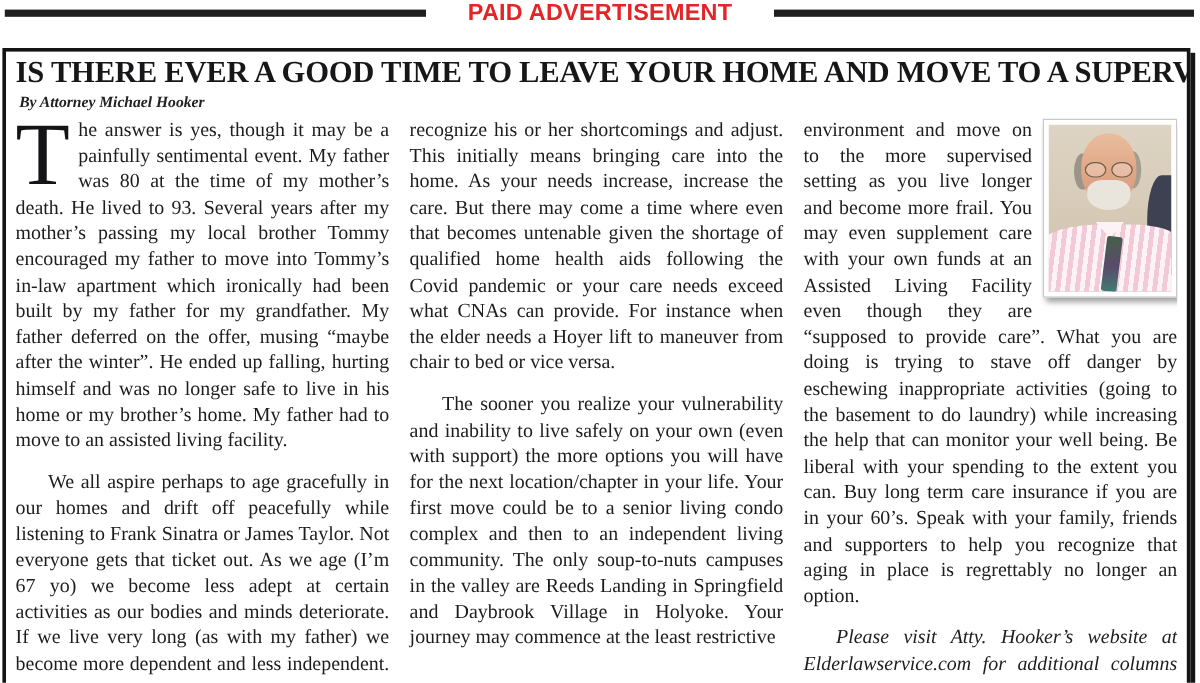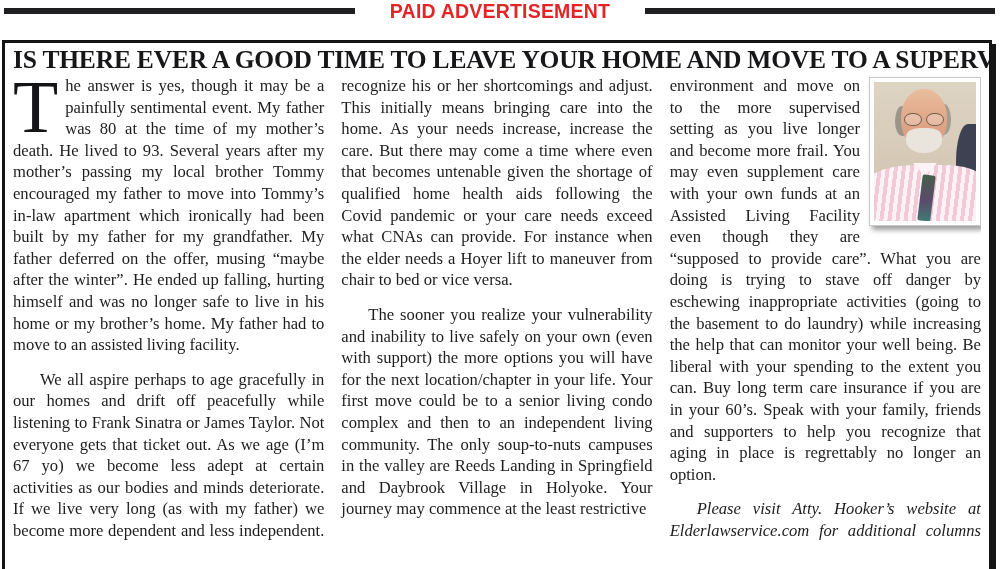--- a/index.html
+++ b/index.html
@@ -84,20 +84,21 @@
 
 <div class="banner">
   <div class="bar bar-left"></div>
   <div class="banner-label">PAID ADVERTISEMENT</div>
   <div class="bar bar-right"></div>
 </div>
 
 <div class="ad-box">
 
   <div class="headline">IS THERE EVER A GOOD TIME TO LEAVE YOUR HOME AND MOVE TO A SUPERVISED SETTING?</div>
+  <div class="byline">By Attorney Michael Hooker</div>
 
   <div class="columns">
 
     <div class="col">
       <p><span class="dropcap">T</span><span>he answer is yes, though it may be a painfully sentimental event. My father was 80 at the time of my mother’s death. He lived to 93. Several years after my mother’s passing my local brother Tommy encouraged my father to move into Tommy’s in-law apartment which ironically had been built by my father for my grandfather. My father deferred on the offer, musing “maybe after the winter”. He ended up falling, hurting himself and was no longer safe to live in his home or my brother’s home. My father had to move to an assisted living facility.</span></p>
       <p class="indent">We all aspire perhaps to age gracefully in our homes and drift off peacefully while listening to Frank Sinatra or James Taylor. Not everyone gets that ticket out. As we age (I’m 67 yo) we become less adept at certain activities as our bodies and minds deteriorate. If we live very long (as with my father) we become more dependent and less independent. There often comes a point where the elder is best to</p>
     </div>
 
     <div class="col">
       <p>recognize his or her shortcomings and adjust. This initially means bringing care into the home. As your needs increase, increase the care. But there may come a time where even that becomes untenable given the shortage of qualified home health aids following the Covid pandemic or your care needs exceed what CNAs can provide. For instance when the elder needs a Hoyer lift to maneuver from chair to bed or vice versa.</p>

